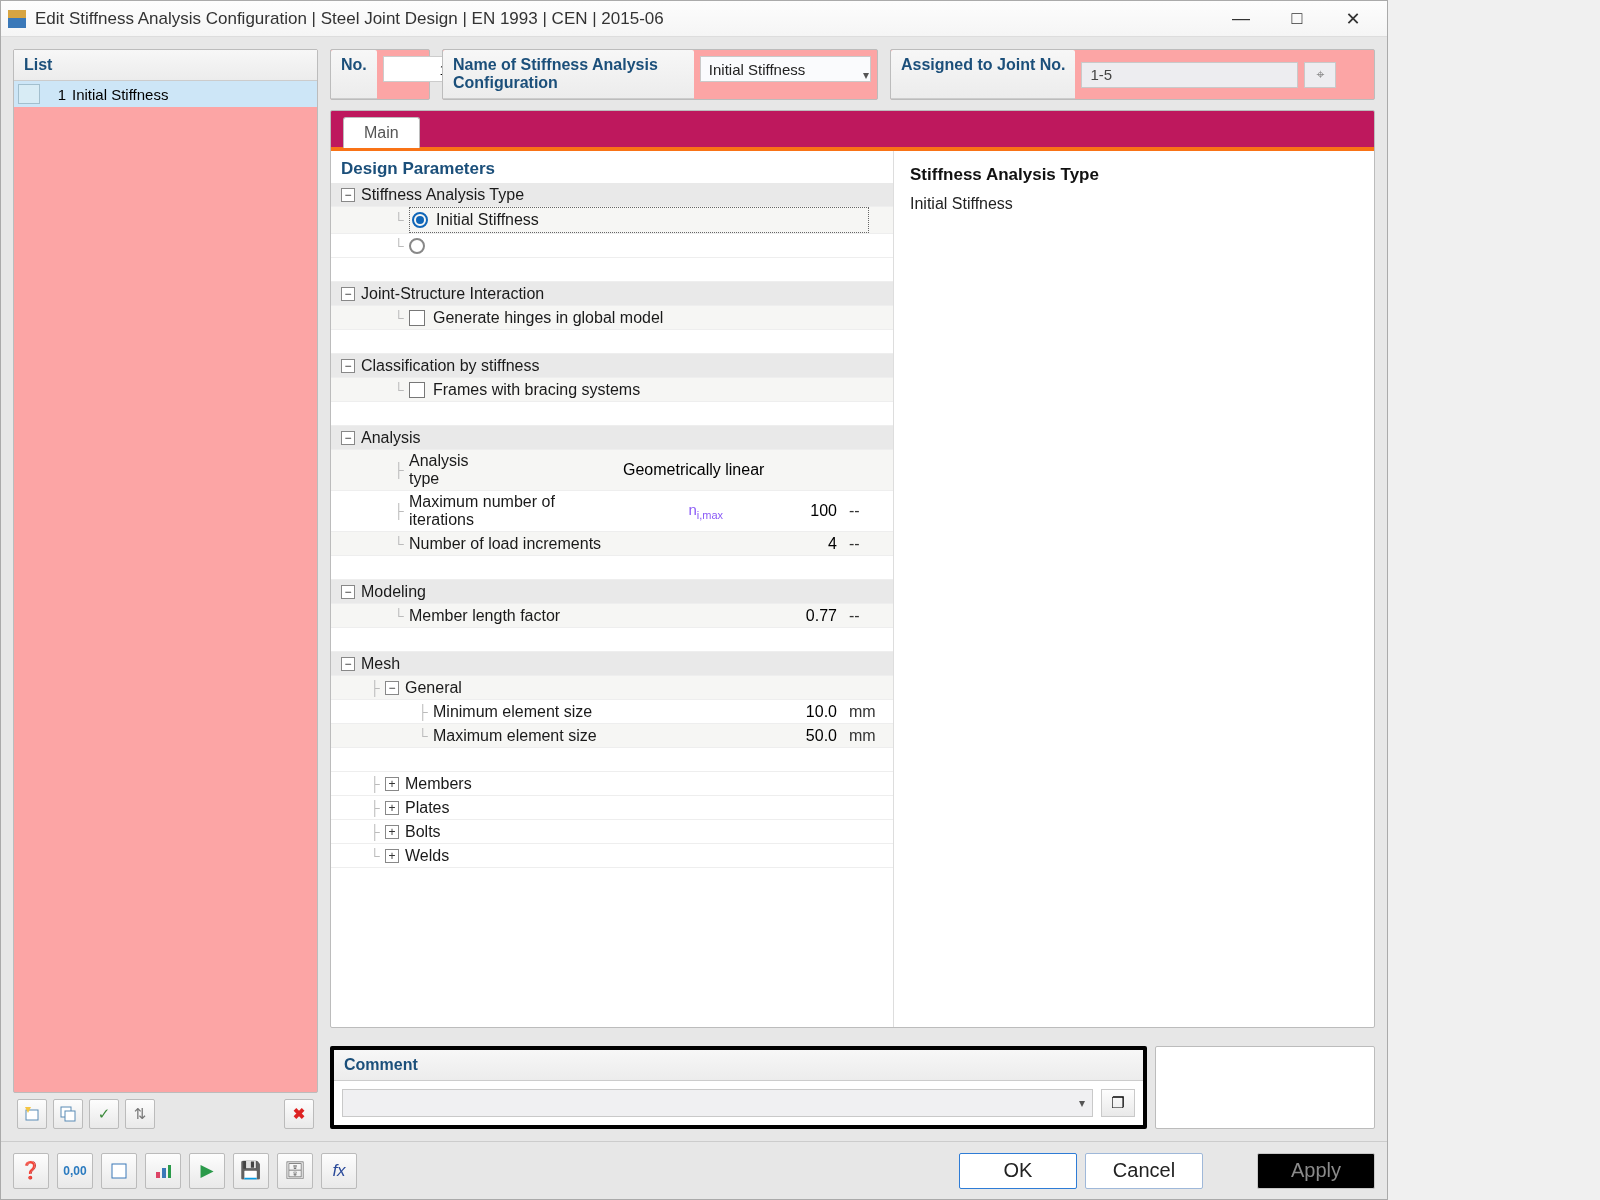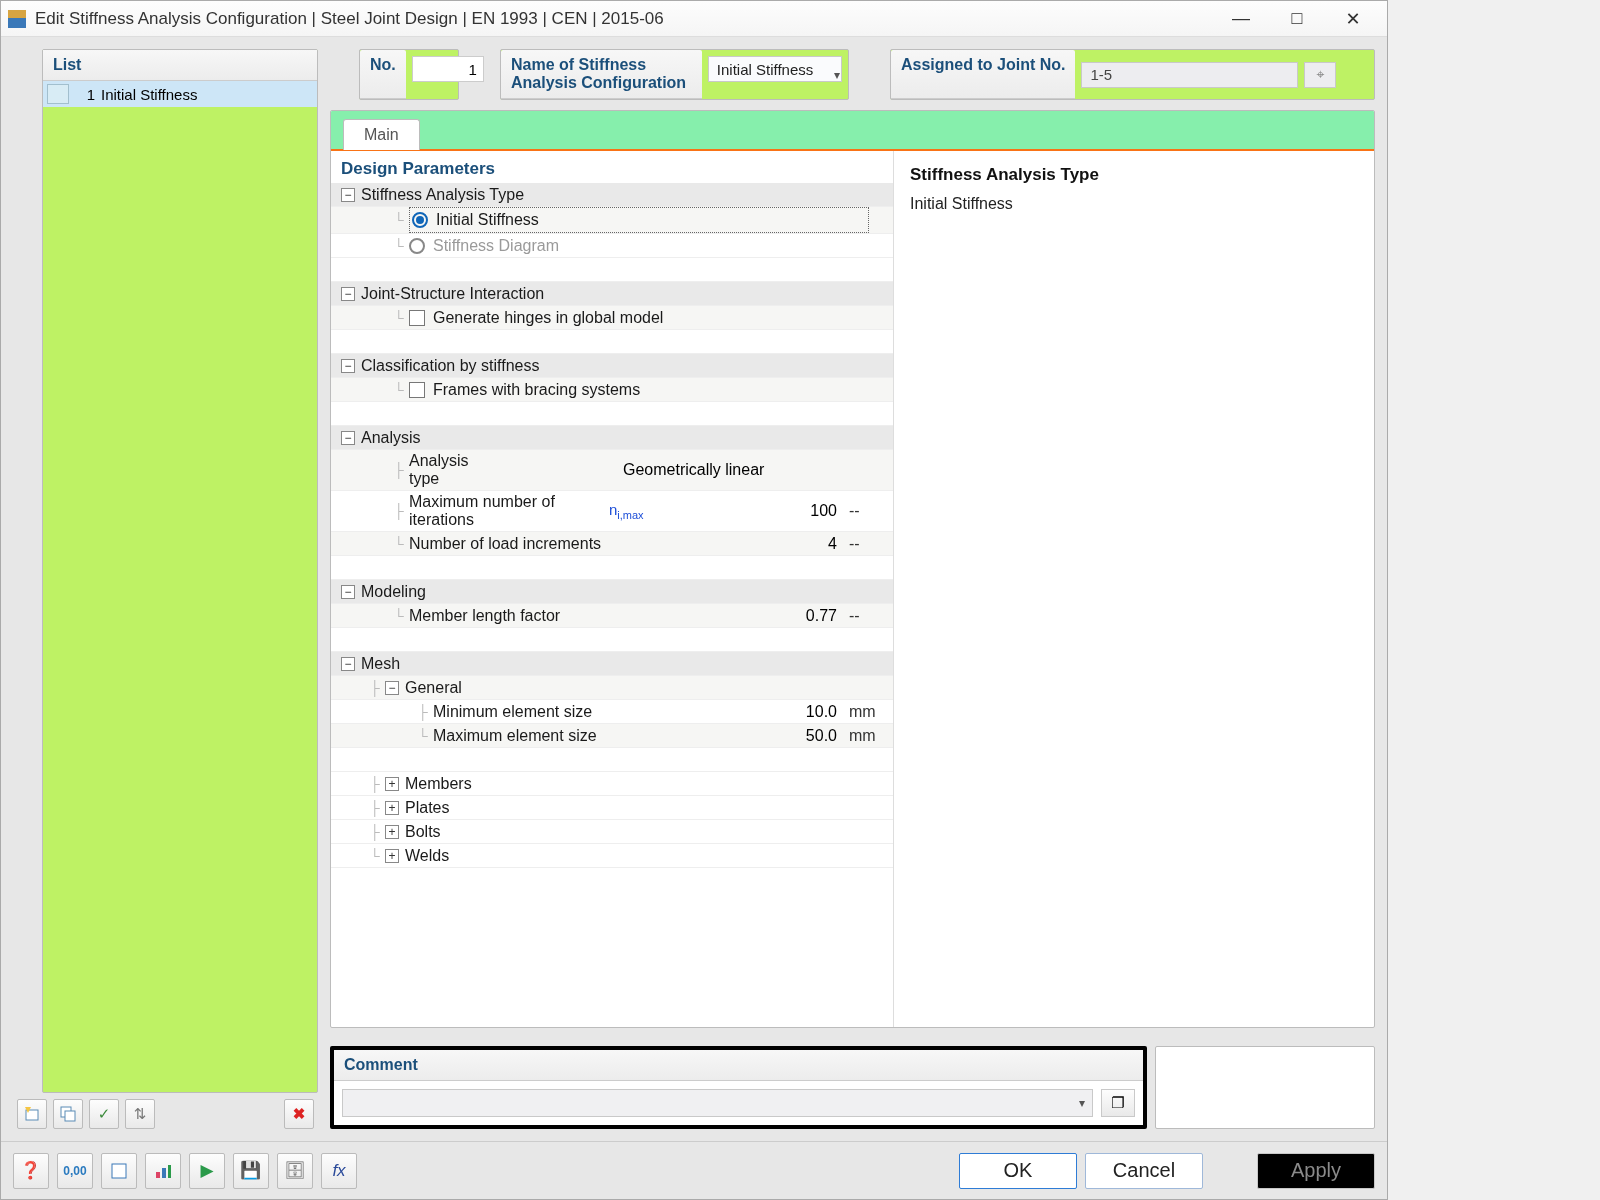--- a/index.html
+++ b/index.html
@@ -8,21 +8,21 @@
 .window { width: 1388px; height: 1200px; background: #fff; border: 1px solid #aaa; display: flex; flex-direction: column; }
 .titlebar { height: 36px; background: linear-gradient(#fdfdfd,#f5f5f5); display: flex; align-items: center; padding: 0 6px; border-bottom: 1px solid #ddd; }
 .titlebar .app-icon { width: 20px; height: 20px; margin-right: 8px; display:flex; align-items:center; justify-content:center; }
 .titlebar .title-text { flex: 1; color: #333; font-size: 17px; }
 .titlebar .win-btns { display: flex; }
 .titlebar .win-btn { width: 56px; height: 28px; display: flex; align-items:center; justify-content:center; font-size: 18px; color:#333; }
 
 .body { flex: 1; background: #e7e7e7; padding: 12px; display: flex; gap: 12px; overflow:hidden; }
 
 .left-col { width: 305px; display:flex; flex-direction:column; }
-.panel { background:#bef264; border:1px solid #bcbcbc; border-radius:2px;margin-left:29px; }
+.panel { background:#fca5a5; border:1px solid #bcbcbc; border-radius:2px; }
 .panel-header { background: linear-gradient(#f7f7f7,#ececec); border-bottom:1px solid #ccc; color:#1b4f7a; font-weight:600; font-size:16px; padding:6px 10px; }
 .left-panel { flex:1; display:flex; flex-direction:column; }
 .list-body { flex:1; overflow:auto; }
 .list-row { display:flex; align-items:center; height:26px; font-size:15px; }
 .list-row.selected { background:#cde6f7; }
 .list-row .col-icon { width:22px; height:20px; margin-left:4px; background:#d8ecf5; border:1px solid #a2bfce; }
 .list-row .col-no { width:32px; text-align:right; padding-right:6px; }
 .left-toolbar { display:flex; align-items:center; gap:6px; padding:6px 4px 0 4px; }
 .tb-btn { width:30px; height:30px; border:1px solid #bbb; background:linear-gradient(#fdfdfd,#e9e9e9); display:flex; align-items:center; justify-content:center; font-size:15px; border-radius:2px; }
 .tb-spacer { flex:1; }
@@ -34,39 +34,39 @@
 .field-wrap { padding:6px; }
 .num-input { width:72px; height:26px; text-align:right; padding:0 6px; font-size:15px; background:#fff; border:1px solid #ccc; }
 .name-select { width:100%; height:26px; background:#fafbfd; border:1px solid #c9c9c9; padding:0 24px 0 8px; font-size:15px; color:#222; position:relative; }
 .select-wrap { position:relative; }
 .select-caret { position:absolute; right:8px; top:50%; transform:translateY(-50%); pointer-events:none; color:#555; font-size:12px; }
 .joint-input { height:26px; background:#ededf0; border:1px solid #c9c9c9; padding:0 8px; font-size:15px; color:#444; }
 .joint-row { display:flex; gap:6px; align-items:center; }
 .pick-btn { width:32px; height:26px; border:1px solid #c9c9c9; background:#ededf0; display:flex; align-items:center; justify-content:center; color:#888; font-size:14px;}
 
 .main-panel { flex:1; background:#fff; border:1px solid #bcbcbc; border-radius:2px; display:flex; flex-direction:column; overflow:hidden; }
-.tabs-row { background:#86efac; padding-top:6px; display:flex; border-bottom:2px solid #f97316; height:40px; align-items:flex-end; padding-left:12px; }
+.tabs-row { background:#be185d; padding-top:6px; display:flex; border-bottom:4px solid #f97316; height:40px; align-items:flex-end; padding-left:12px; }
 .tab { background:#fff; border:1px solid #bcbcbc; border-bottom:none; padding:6px 20px; font-size:16px; color:#555; border-radius:3px 3px 0 0; margin-bottom:-1px; }
 .main-content { flex:1; display:flex; overflow:hidden; }
 .params-col { flex:1; border-right:1px solid #ddd; overflow:auto; }
 .info-col { width:480px; padding:14px 16px; overflow:auto; }
 .info-col h3 { font-size:17px; font-weight:700; color:#111; margin-bottom:10px; }
 .info-col p { font-size:16px; color:#222; }
 
 .section-title { color:#1b4f7a; font-weight:600; font-size:17px; padding:8px 10px 4px 10px; }
 .tree { font-size:16px; }
 .tree-row { display:flex; align-items:center; min-height:24px; border-bottom:1px solid #eee; }
 .tree-group-row { background:#e9e9e9; }
 .tree-row.alt { background:#f6f6f4; }
 .tree-toggle { width:14px; height:14px; border:1px solid #888; background:#fff; display:flex; align-items:center; justify-content:center; font-size:12px; line-height:1; margin-right:6px; color:#333; }
 .tree-label { flex:1; padding:2px 0; color:#1a1a1a; }
 .tree-label.disabled { color:#9a9a9a; }
 .tree-val { width:120px; text-align:right; padding-right:6px; }
 .tree-unit { width:50px; padding-left:6px; color:#333; }
-.tree-sym { width:120px; color:#1d4ed8; font-size:15px; text-align:left; padding-left:6px;}
+.tree-sym { width:120px; color:#8b5cf6; font-size:15px; text-align:right; padding-left:6px;}
 .radio-outer { width:16px; height:16px; border:2px solid #1066b8; border-radius:50%; display:flex; align-items:center; justify-content:center; margin-right:8px;}
 .radio-outer .dot { width:8px; height:8px; border-radius:50%; background:#1066b8; }
 .radio-outer.empty { border-color:#888; }
 .chk { width:16px; height:16px; border:1px solid #777; background:#fff; margin-right:8px; }
 .pad-l1 { padding-left:10px; } .pad-l2 { padding-left:34px; } .pad-l3 { padding-left:58px; } .pad-l4 { padding-left:82px; }
 .guide { width:20px; display:flex; justify-content:center; color:#bbb; font-size:14px;}
 .focus-box { border:1px dotted #666; padding:1px 2px; }
 
 .comment-panel { display:flex; gap:8px; margin-top:8px; }
 .comment-left { flex:1; background:#fff; border:4px solid #000000; border-radius:2px; padding:0; }
@@ -184,21 +184,20 @@
                 <span class="focus-box" style="display:flex; align-items:center; flex:0 0 460px;">
                   <span class="radio-outer">
                       <span class="dot"></span>
                     </span>
                   <span class="tree-label">Initial Stiffness</span>
                 </span>
               </div>
               <div class="tree-row pad-l3">
                 <span class="guide">└</span>
                 <span class="radio-outer empty"></span>
-                <span class="tree-label disabled">Stiffness Diagram</span>
               </div>
               <div class="tree-row" style="height:16px"></div>
 
               <div class="tree-row tree-group-row pad-l1">
                 <span class="tree-toggle">−</span>
                 <span class="tree-label">Joint-Structure Interaction</span>
               </div>
               <div class="tree-row alt pad-l3">
                 <span class="guide">└</span>
                   <span class="chk"></span>

